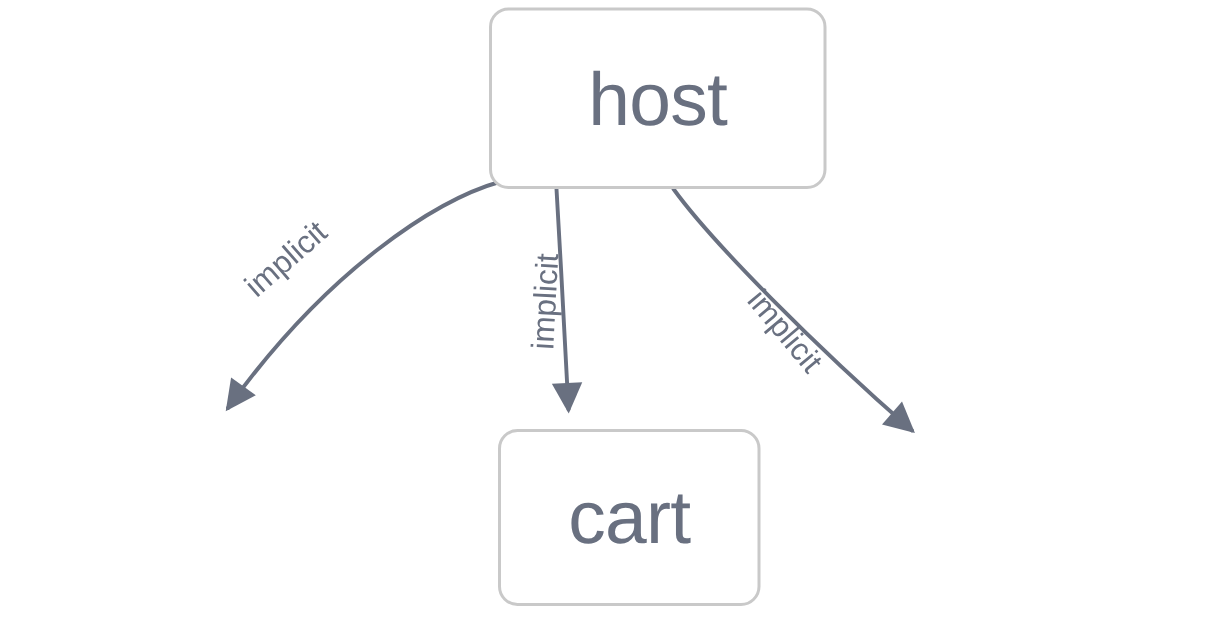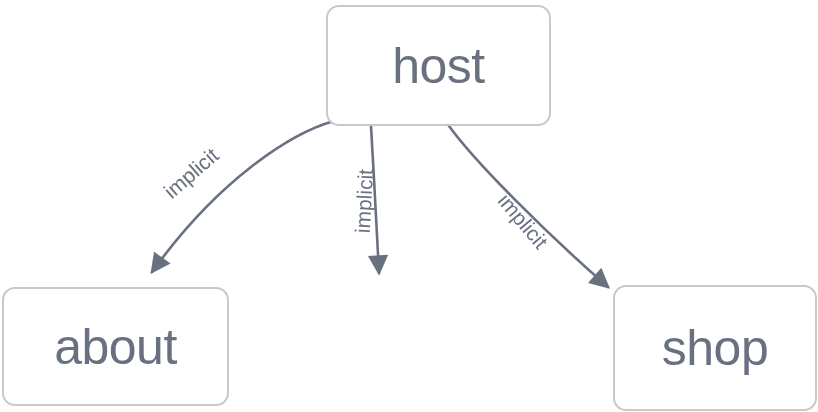--- a/index.html
+++ b/index.html
@@ -79,28 +79,25 @@
 
     <path d="M 371 126 C 374 176 376 218 379 273" fill="none" stroke="#697080" stroke-width="2.6" stroke-linecap="round" marker-end="url(#arrowhead)"></path>
 
     <path d="M 449 126 C 475 162 545 232 608 287" fill="none" stroke="#697080" stroke-width="2.6" stroke-linecap="round" marker-end="url(#arrowhead)"></path>
   </svg>
 
   <div class="node" id="node-host">
     <span class="node-label">host</span>
   </div>
 
-  <div class="node" id="node-about">
-    <span class="node-label">about</span>
+
+  <div class="node" id="node-cart">
+    <span class="node-label">cart</span>
   </div>
 
-
-  <div class="node" id="node-shop">
-    <span class="node-label">shop</span>
-  </div>
 
   <div class="edge-label" id="label-host-about">implicit</div>
 
   <div class="edge-label" id="label-host-cart">implicit</div>
 
   <div class="edge-label" id="label-host-shop">implicit</div>
 
 </div>
 
 </body></html>

